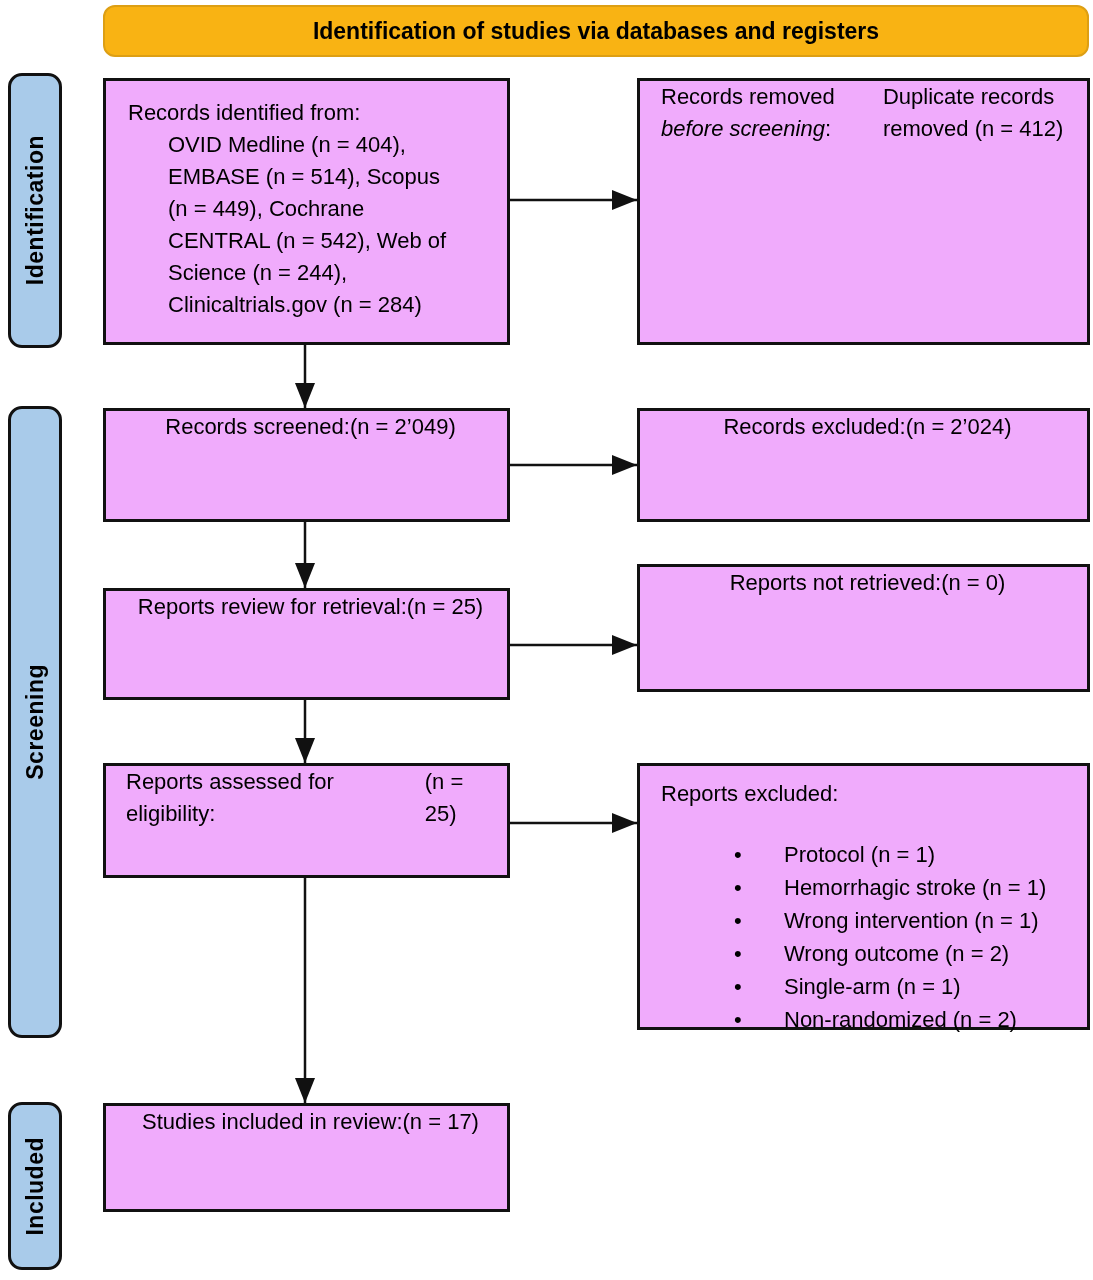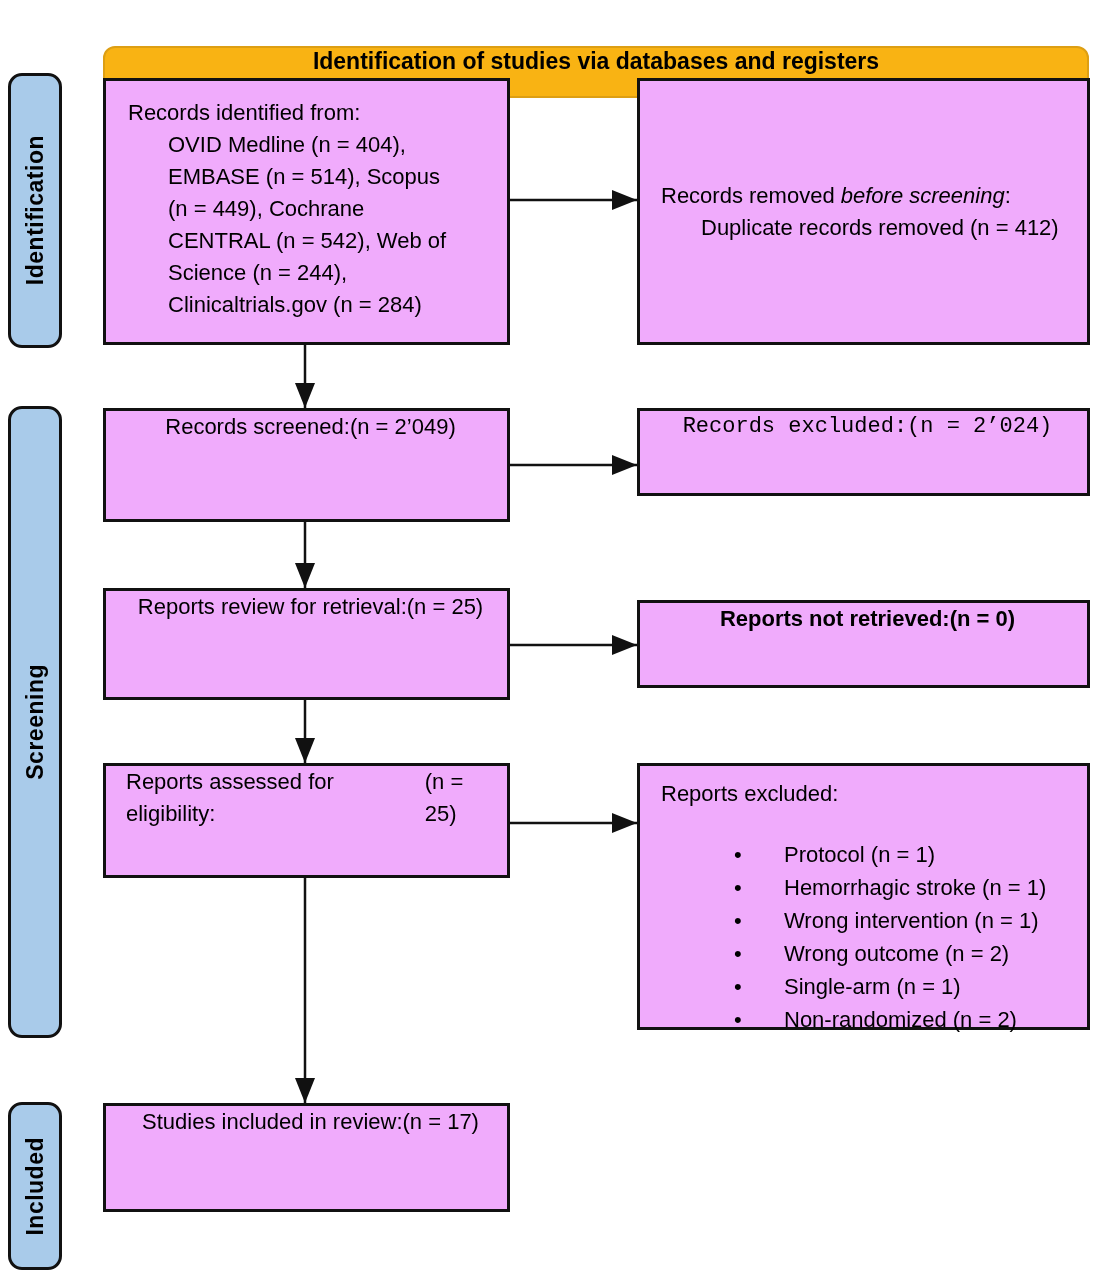--- a/index.html
+++ b/index.html
@@ -15,24 +15,24 @@
   
   .banner {
     position: absolute;
     left: 103px; top: 5px;
     width: 986px; height: 52px;
     box-sizing: border-box;
     background: #F9B313;
     border: 2px solid #DD9F14;
     border-radius: 12px;
     display: flex;
+    align-items: center;
     justify-content: center;
     font-size: 23px;
     font-weight: bold;
-    margin-top: 41px;
   }
 
   
   .stage {
     position: absolute;
     left: 8px;
     width: 54px;
     box-sizing: border-box;
     background: #A9CBEA;
     border: 3px solid #111111;
@@ -59,25 +59,25 @@
     box-sizing: border-box;
     background: #f0abfc;
     border: 3px solid #111111;
     font-size: 22px;
     line-height: 32px;
   }
   .col-left  { left: 103px; width: 407px; }
   .col-right { left: 637px; width: 453px; }
 
   #box-records-identified { top: 78px;  height: 267px; padding: 16px 16px 0 22px; }
-  #box-records-removed    { top: 78px;  height: 267px; display: flex; flex-direction: column; justify-content: center; padding: 0 18px 0 21px; }
+  #box-records-removed    { top: 78px;  height: 267px; display: flex; flex-direction: row; justify-content: center; padding: 0 18px 0 21px; }
   #box-records-screened   { top: 408px; height: 114px; }
-  #box-records-excluded   { top: 408px; height: 88px; font-family: Liberation Mono, monospace; }
+  #box-records-excluded   { top: 408px; height: 114px; }
   #box-reports-sought     { top: 588px; height: 112px; }
-  #box-reports-not-retrieved { top: 600px; height: 88px; font-weight: bold; }
+  #box-reports-not-retrieved { top: 564px; height: 128px; }
   #box-reports-assessed   { top: 763px; height: 115px; gap: 20px; }
   #box-reports-excluded   { top: 763px; height: 267px; padding: 12px 10px 0 21px; }
   #box-studies-included   { top: 1103px; height: 109px; }
 
   .two-line {
     display: flex;
     justify-content: center;
     padding-left: 20px;
     padding-right: 12px;
   }

